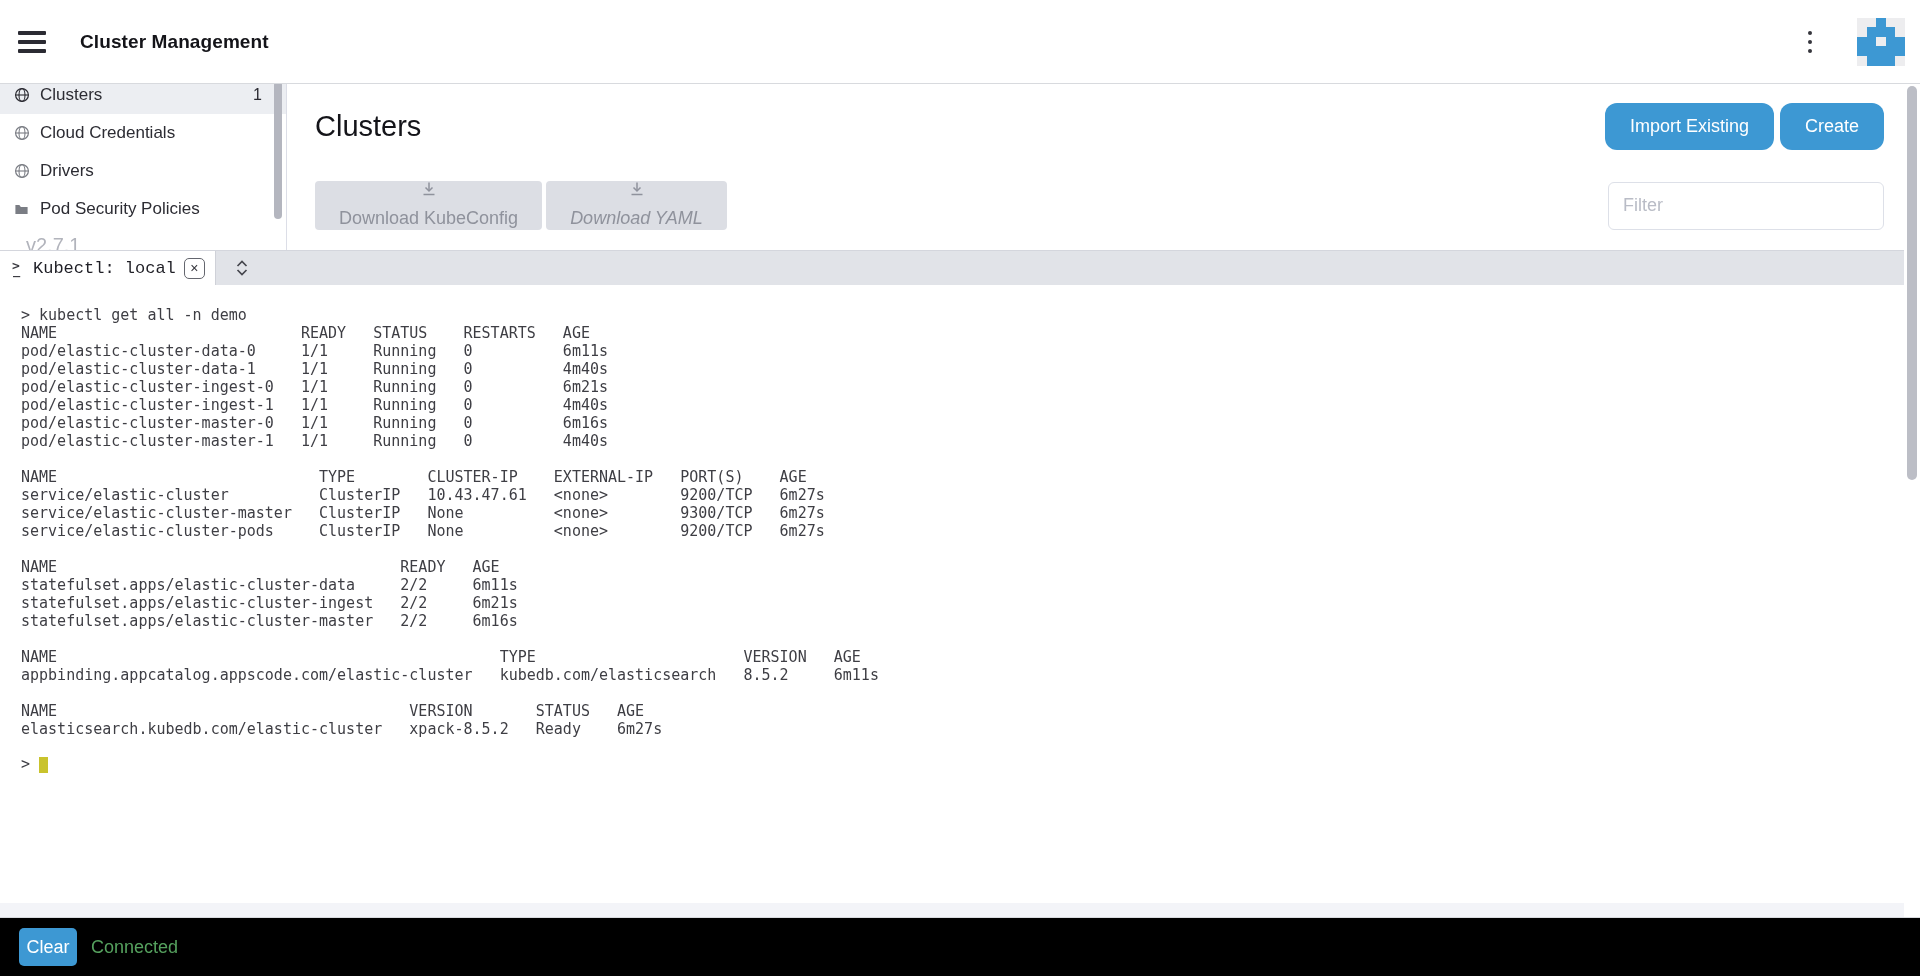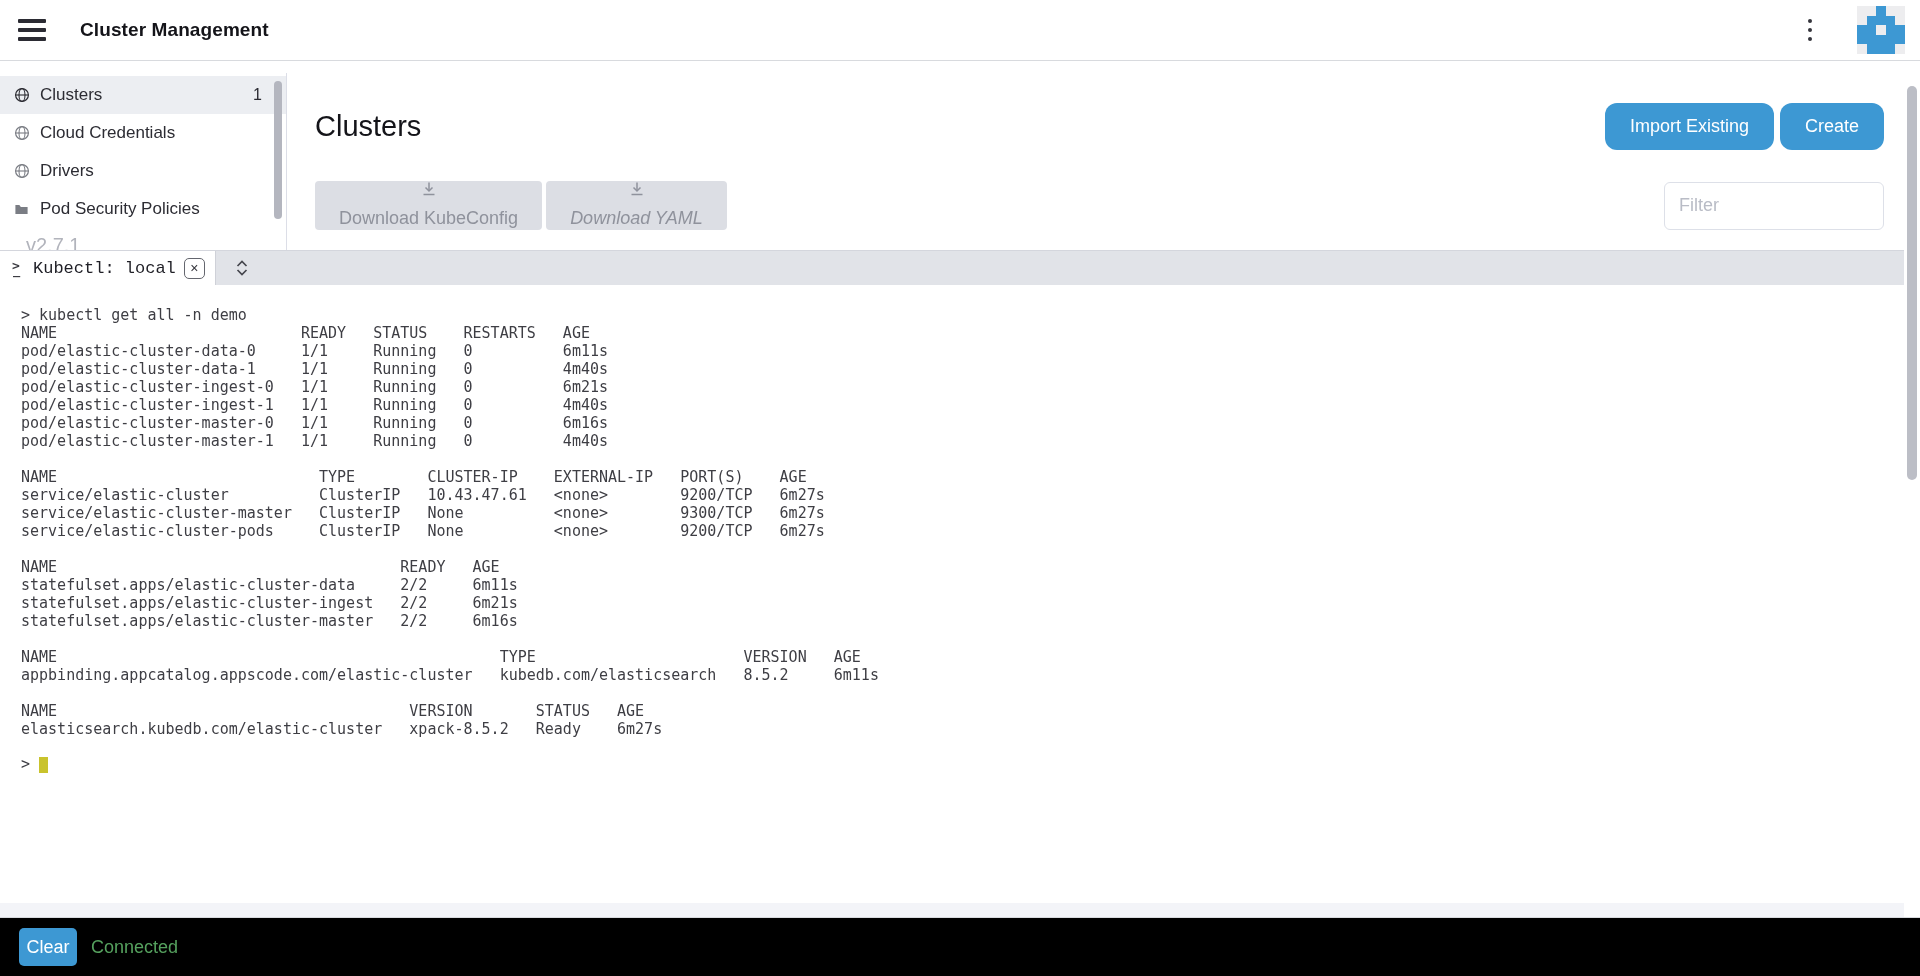--- a/index.html
+++ b/index.html
@@ -4,21 +4,21 @@
 <title>Cluster Management</title>
 <style>
   * { box-sizing: border-box; }
   html,body { margin:0; padding:0; }
   body {
     width:1920px; height:976px; position:relative; overflow:hidden;
     background:#fff; color:#141419;
     font-family:"Liberation Sans", sans-serif;
   }
   
-  .topbar { position:absolute; top:0; left:0; right:0; height:61px; background:#fff;
+  .topbar { position:absolute; top:0; left:0; right:0; height:84px; background:#fff;
             border-bottom:1px solid #d8dade; display:flex; align-items:center; z-index:30; }
   .hamburger { margin-left:18px; width:28px; display:flex; flex-direction:column; gap:5px; cursor:pointer; }
   .hamburger span { height:4px; background:#2b2b33; border-radius:1px; }
   .app-title { margin-left:34px; font-size:19px; font-weight:700; letter-spacing:.1px; }
   .topbar-right { margin-left:auto; display:flex; align-items:center; }
   .kebab { width:26px; display:flex; flex-direction:column; align-items:center; gap:5px;
            margin-right:34px; cursor:pointer; padding:4px 0; }
   .kebab i { width:4px; height:4px; border-radius:50%; background:#35353c; }
   .avatar { width:48px; height:48px; background:#ededef; margin-right:15px; cursor:pointer;
             display:grid; grid-template-columns:repeat(5,1fr); grid-template-rows:repeat(5,1fr); }
@@ -42,21 +42,21 @@
   .page-head { display:flex; align-items:center; padding:30px 20px 0 27px; }
   .page-head h1 { font-size:29px; font-weight:500; margin:0; }
   .head-actions { margin-left:auto; display:flex; gap:6px; }
   .btn-primary { background:var(--primary,#3d98d3); color:#fff; border:none; border-radius:12px;
                  height:47px; padding:0 25px; font-size:18px; cursor:pointer; font-family:inherit; }
   .toolbar { display:flex; align-items:center; padding:31px 20px 0 27px; }
   .btn-disabled { background:#dcdee4; color:#8f929c; border:none; border-radius:4px; height:49px;
                   padding:0 24px; font-size:18px; display:flex; align-items:center; gap:11px;
                   font-family:inherit; cursor:default;flex-direction:column; }
   .btn-disabled + .btn-disabled { margin-left:4px;font-style:italic; }
-  .filter { margin-left:auto; width:220px; height:48px; border:1px solid #dde0e8; border-radius:6px;
+  .filter { margin-left:auto; width:276px; height:48px; border:1px solid #dde0e8; border-radius:6px;
             font-size:18px; padding:0 14px; color:#3a3a40; font-family:inherit; outline:none; }
   .filter::placeholder { color:#b9bcc6; }
   
   .drawer { position:absolute; left:0; right:16px; top:250px; bottom:59px; z-index:20;
             display:flex; flex-direction:column; border-top:1px solid #d4d6dd; }
   .tabbar { height:34px; background:#e1e3e8; display:flex; align-items:stretch; flex:none; }
   .tab { background:#fff; display:flex; align-items:center; padding:0 10px 0 12px; gap:8px;
          border-right:1px solid #cfd1d8; cursor:pointer; }
   .tico { position:relative; width:13px; height:20px; font-family:"DejaVu Sans Mono",monospace;
           color:#3c3c42; flex:none; }

